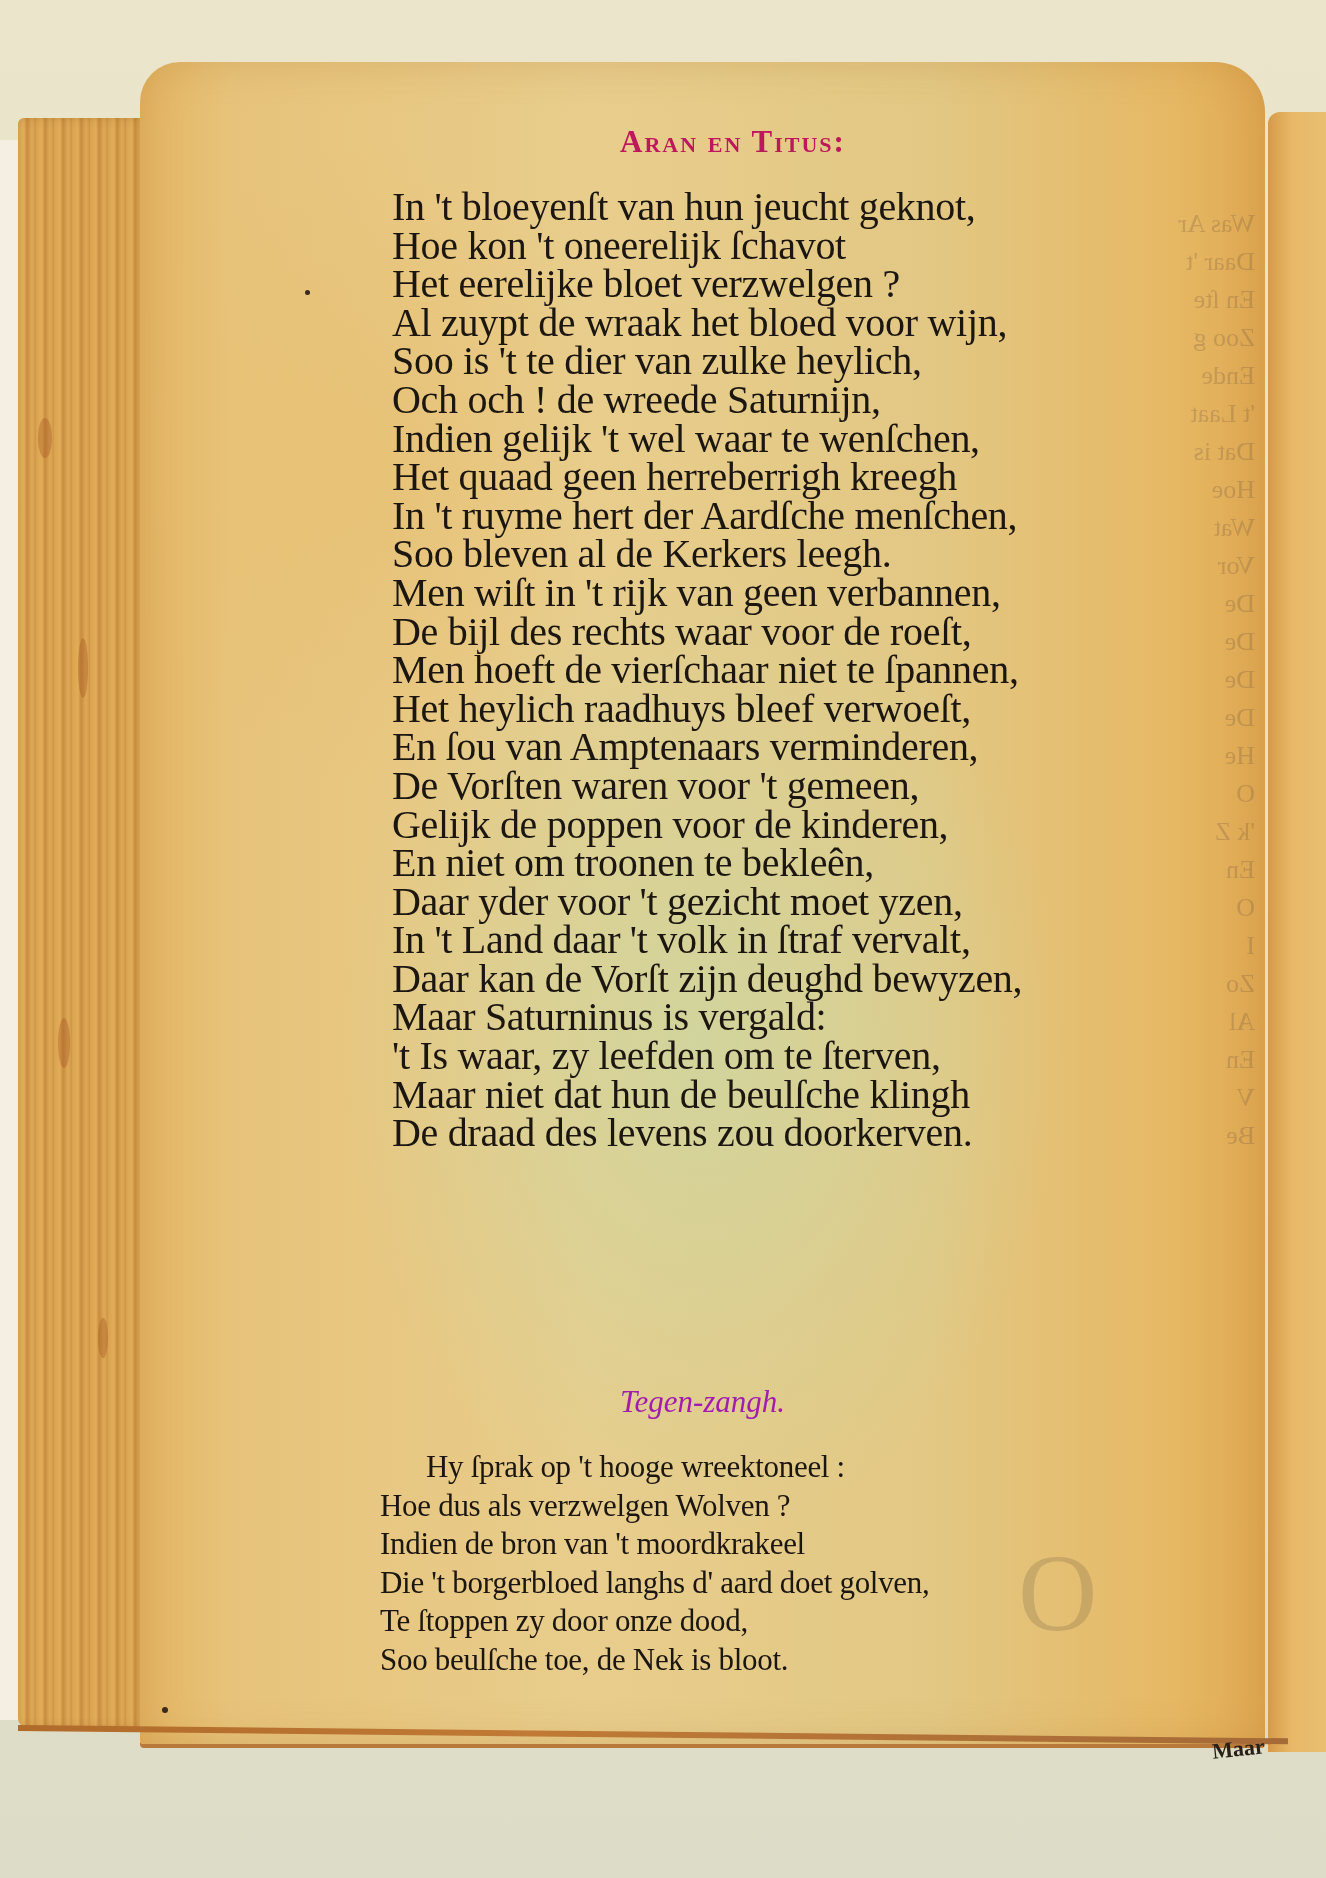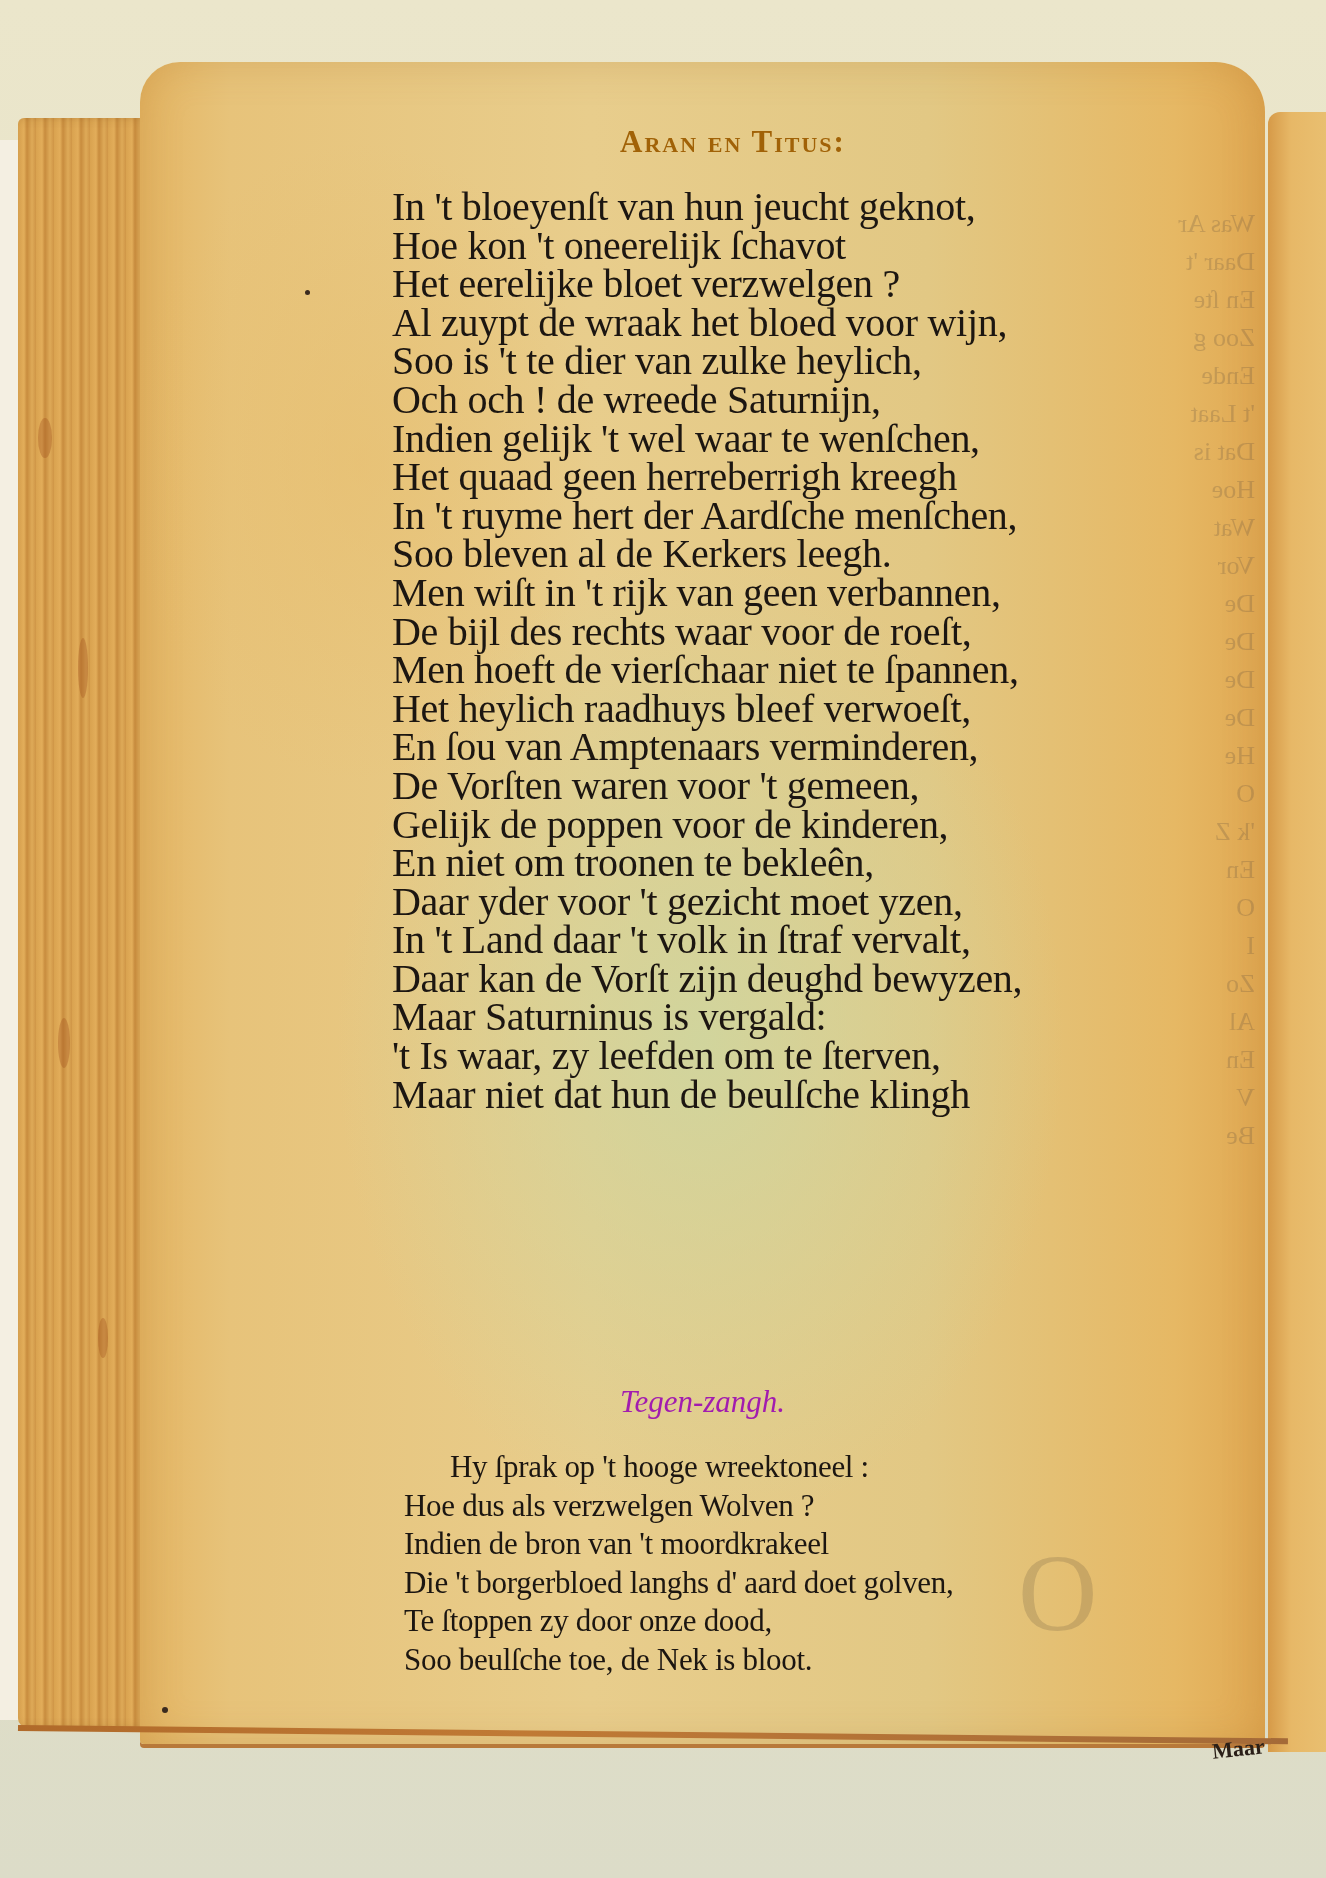--- a/index.html
+++ b/index.html
@@ -55,39 +55,39 @@
       transform: scaleX(-1);
       white-space: nowrap; overflow: hidden;
     }
     .ghost-o {
       position: absolute; left: 1018px; top: 1530px; font-size: 110px;
       color: rgba(70,60,50,0.18); font-family: "Liberation Serif", serif;
     }
     
     .running-head {
       position: absolute; left: 620px; top: 124px;
-      font-size: 31px; color: #a16207; letter-spacing: 2px;
+      font-size: 31px; color: #be185d; letter-spacing: 2px;
       font-variant: small-caps; font-weight: bold;
     }
     .verse {
       position: absolute; left: 392px; top: 188px; width: 760px;
       margin: 0; padding: 0; list-style: none;
       color: #1c1611; font-size: 40px; line-height: 38.6px;
     }
     .verse li { white-space: nowrap; letter-spacing: -0.3px; }
     .subhead {
       position: absolute; left: 620px; top: 1384px;
       font-size: 31px; font-style: italic; color: #a21caf;
     }
     .verse2 {
       position: absolute; left: 380px; top: 1448px; width: 800px;
       margin: 0; padding: 0; list-style: none;
       color: #1c1611; font-size: 31px; line-height: 38.5px;
     }
-    .verse2 li { white-space: nowrap; letter-spacing: -0.3px; margin-left: 24px; }
+    .verse2 li { white-space: nowrap; letter-spacing: -0.3px; }
     .verse2 li.indent { padding-left: 46px; }
     .speck { position: absolute; width: 6px; height: 6px; border-radius: 50%; background: #3a2a1e; }
     .bottom-edge {
       position: absolute; left: 18px; top: 1725px; width: 1270px; height: 6px;
       background: linear-gradient(90deg, #b06a2a, #c07a35 40%, #a46a38 100%);
       transform: rotate(0.6deg); transform-origin: left center;
     }
   </style>
 </head>
 <body>
@@ -131,20 +131,21 @@
   <li>En ſou van Amptenaars verminderen,</li>
   <li>De Vorſten waren voor 't gemeen,</li>
   <li>Gelijk de poppen voor de kinderen,</li>
   <li>En niet om troonen te bekleên,</li>
   <li>Daar yder voor 't gezicht moet yzen,</li>
   <li>In 't Land daar 't volk in ſtraf vervalt,</li>
   <li>Daar kan de Vorſt zijn deughd bewyzen,</li>
   <li>Maar Saturninus is vergald:</li>
   <li>'t Is waar, zy leefden om te ſterven,</li>
   <li>Maar niet dat hun de beulſche klingh</li>
+  <li>De draad des levens zou doorkerven.</li>
 </ul>
 
 <div class="subhead">Tegen-zangh.</div>
 
 <ul class="verse2">
   <li class="indent">Hy ſprak op 't hooge wreektoneel :</li>
   <li>Hoe dus als verzwelgen Wolven ?</li>
   <li>Indien de bron van 't moordkrakeel</li>
   <li>Die 't borgerbloed langhs d' aard doet golven,</li>
   <li>Te ſtoppen zy door onze dood,</li>

